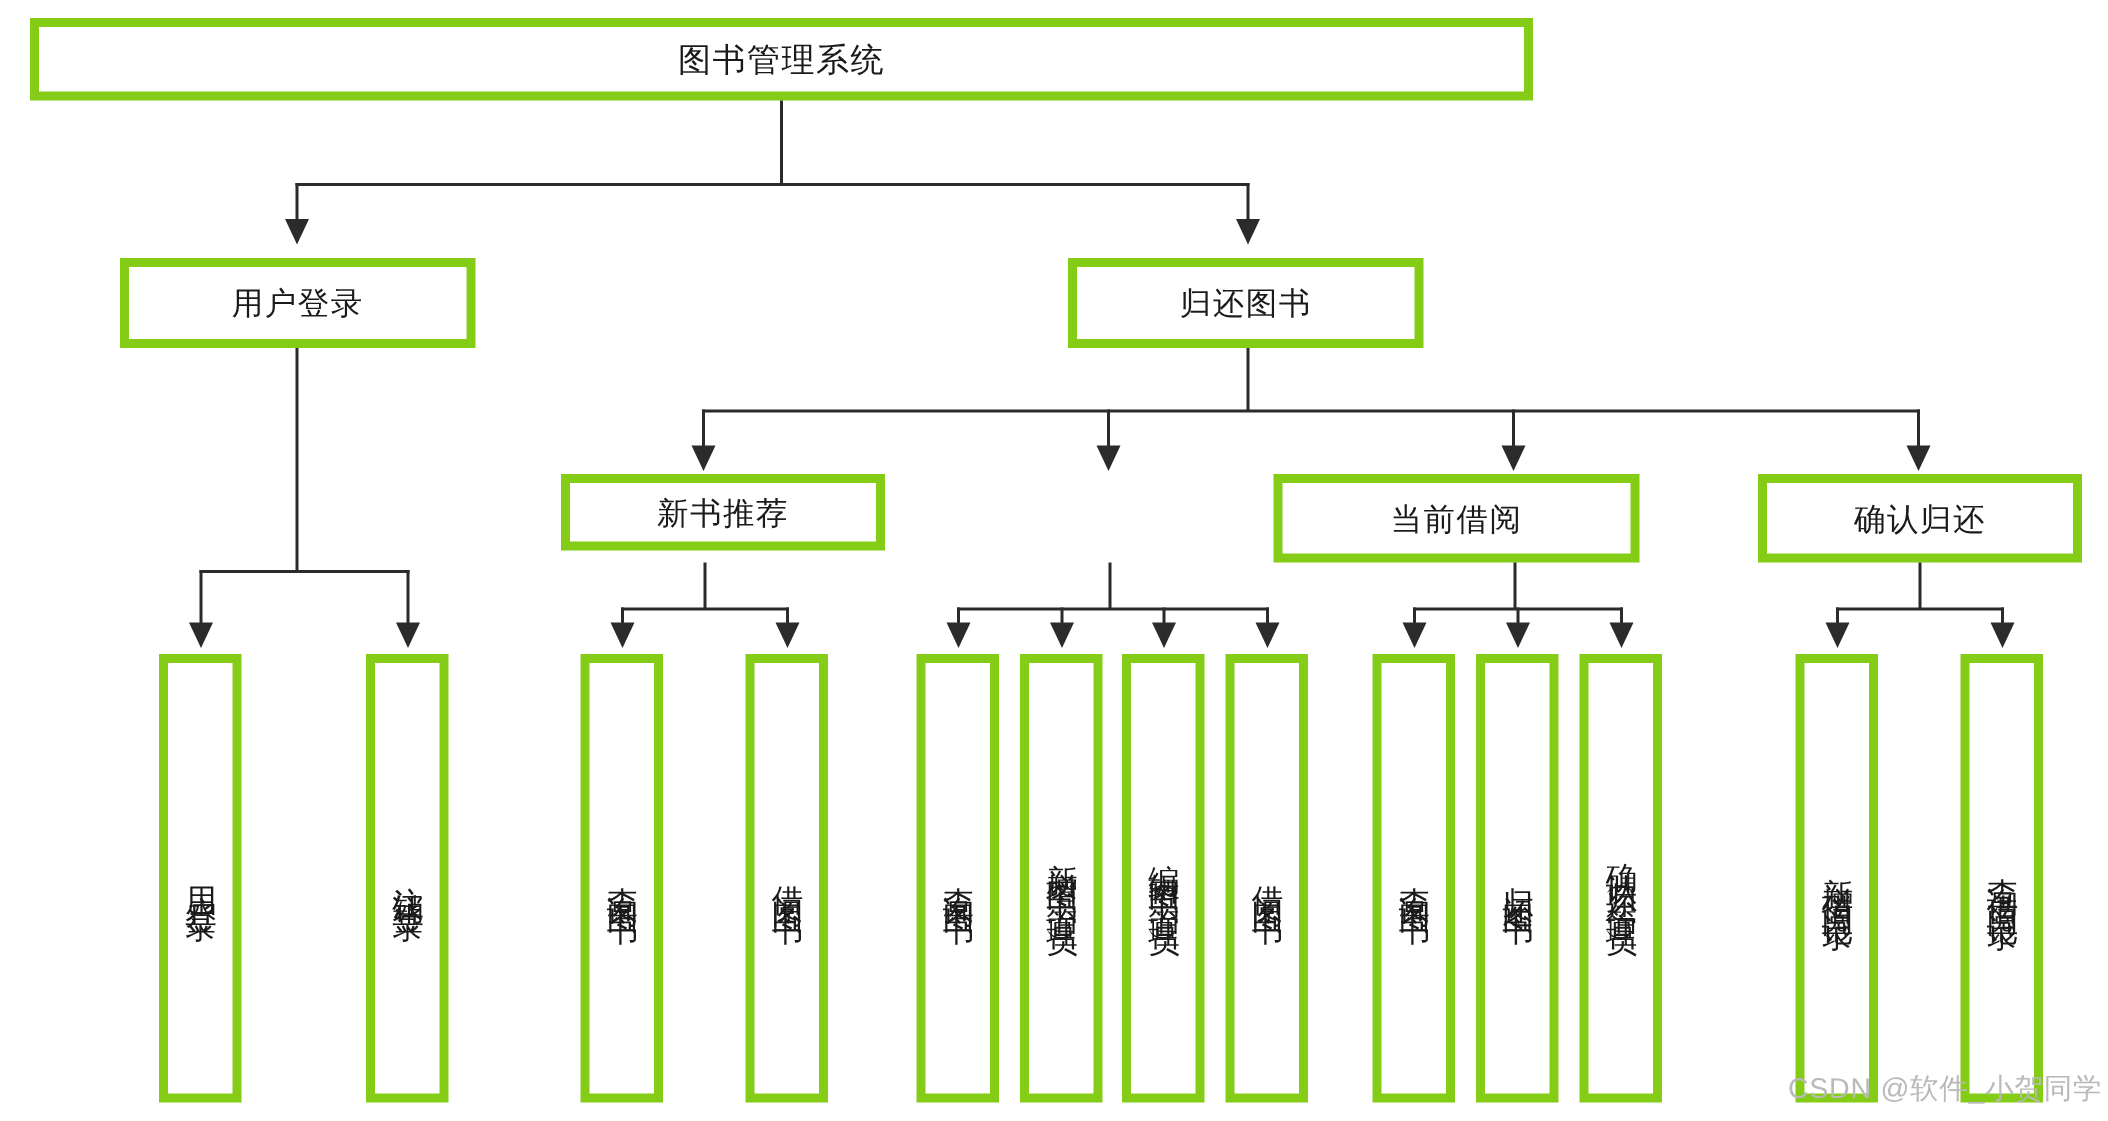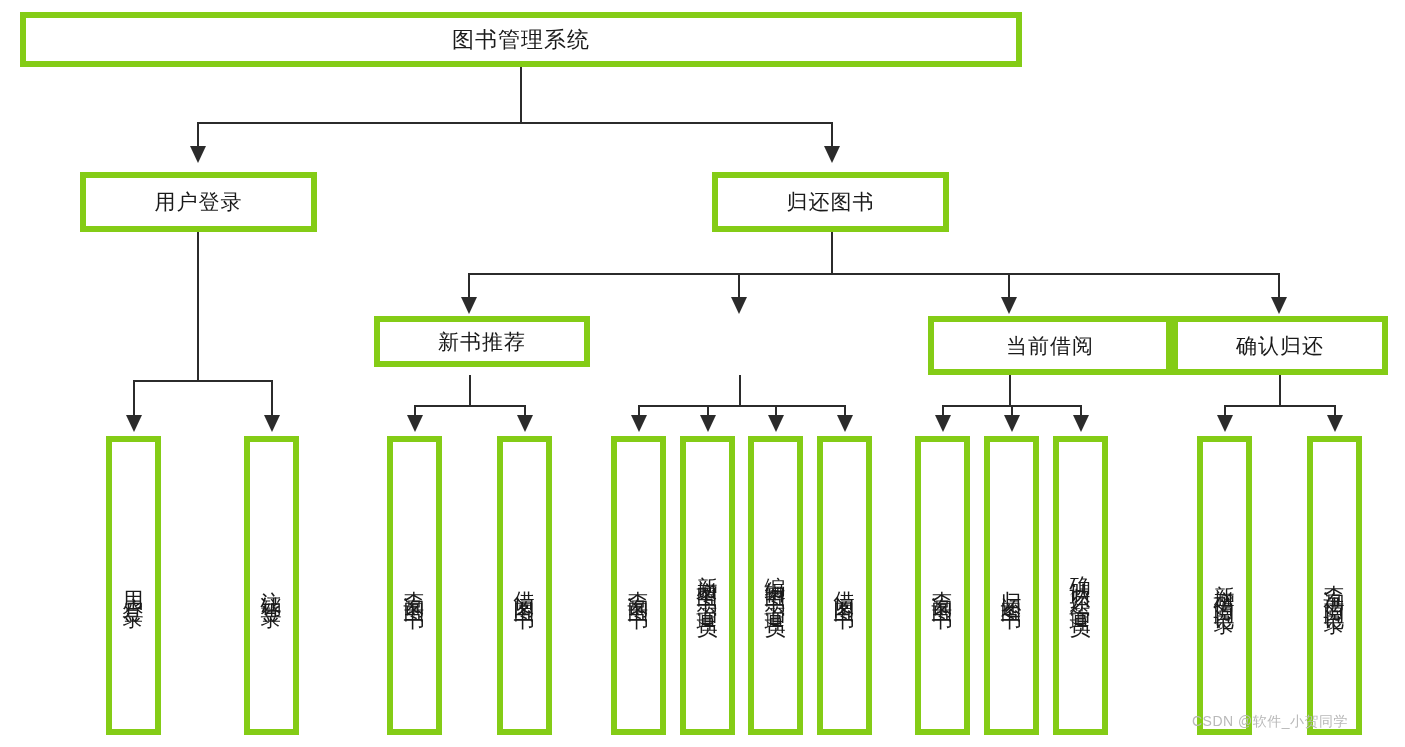--- a/index.html
+++ b/index.html
@@ -60,21 +60,21 @@
     position: absolute;
     width: 0;
     height: 0;
     border-left: 8px solid transparent;
     border-right: 8px solid transparent;
     border-top: 17px solid #2b2b2b;
   }
   .watermark {
     position: absolute;
     color: #b9b9b9;
-    font-size: 14px;
+    font-size: 19px;
     white-space: nowrap;
     letter-spacing: 0.5px;
   }
 </style>
 </head>
 <body>
 
 <div id="canvas">
 
   <div class="node root" style="left:20px; top:12px; width:1002px; height:55px;">
@@ -124,21 +124,21 @@
 
   <div class="edge v" style="left:1008px; top:273px; width:2px; height:26px;"></div>
   <div class="arrow" style="left:1001px; top:297px;"></div>
 
   <div class="edge v" style="left:1278px; top:273px; width:2px; height:26px;"></div>
   <div class="arrow" style="left:1271px; top:297px;"></div>
 
   <div class="node level2" style="left:362px; top:316px; width:216px; height:51px;margin-left:12px;">
     <span>新书推荐</span>
   </div>
-  <div class="node level2" style="left:928px; top:316px; width:244px; height:59px;">
+  <div class="node level2" style="left:849px; top:316px; width:244px; height:59px;">
     <span>当前借阅</span>
   </div>
   <div class="node level2" style="left:1172px; top:316px; width:216px; height:59px;">
     <span>确认归还</span>
   </div>
 
   <div class="edge v" style="left:469px; top:375px; width:2px; height:31px;"></div>
   <div class="edge h" style="left:414px; top:405px; width:112px; height:2px;"></div>
   <div class="edge v" style="left:414px; top:405px; width:2px; height:12px;"></div>
   <div class="arrow" style="left:407px; top:415px;"></div>

